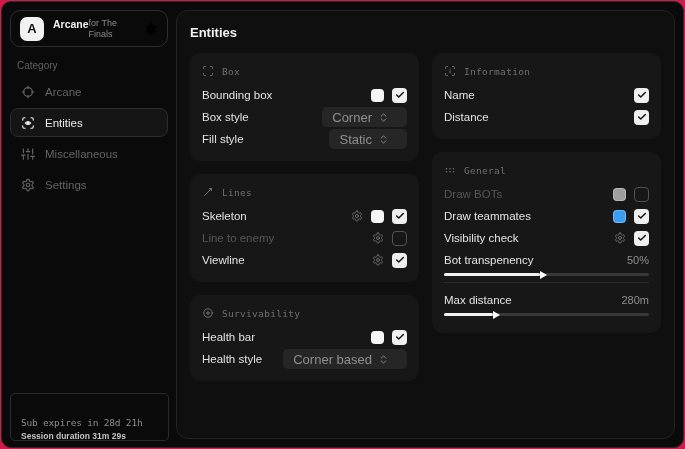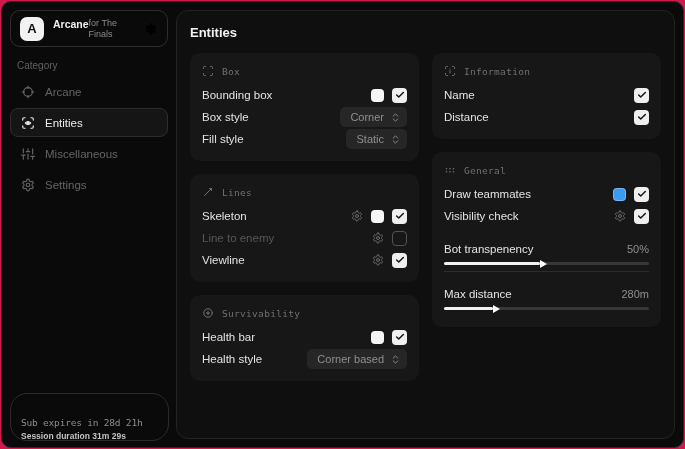--- a/index.html
+++ b/index.html
@@ -26,21 +26,21 @@
   .brand-sub{font-size:9px;color:#8a8a8a;}
   .brand-gear{margin-left:auto;color:#787878;display:flex;cursor:pointer;}
   .category{margin:13px 0 6px 7px;font-size:10px;color:#616161;}
   .nav-item{
     height:27px;display:flex;align-items:center;gap:10px;padding:0 10px;margin-bottom:2px;
     color:#646464;font-size:11.5px;border-radius:8px;border:1px solid transparent;cursor:pointer;
   }
   .nav-item.active{color:#ececec;background:#151515;border-color:#2d2d2d;}
   .footer-card{
     position:absolute;left:8px;right:7px;bottom:6px;height:42px;
-    border:1px solid #2b2b2b;border-radius:17px;padding:23px 10px;box-sizing:border-box;
+    border:1px solid #2b2b2b;border-radius:5px;padding:23px 10px;box-sizing:border-box;
   }
   .foot1{font-family:"DejaVu Sans Mono", monospace;font-size:9.5px;color:#8d8d8d;letter-spacing:-0.2px;}
   .foot2{font-size:8.5px;font-weight:bold;color:#c4c4c4;margin-top:3px;}
   
   .panel{
     position:absolute;left:174px;top:8px;right:8px;bottom:8px;
     background:#0f0f0f;border:1px solid #232323;border-radius:12px;
     padding:12px 13px;box-sizing:border-box;
   }
   .page-title{margin:2px 0 13px 0;font-size:13px;font-weight:bold;color:#f2f2f2;}
@@ -56,30 +56,30 @@
   .dim .row-label, .row.dim .row-label{color:#575757;}
   .row-controls{display:flex;align-items:center;gap:8px;color:#6e6e6e;}
   .checkbox{
     width:15px;height:15px;border-radius:4px;box-sizing:border-box;cursor:pointer;
     display:flex;align-items:center;justify-content:center;border:1.5px solid #525252;background:transparent;
   }
   .checkbox.checked{border:none;background:#efefef;}
   .checkbox svg{width:10px;height:10px;stroke:#141414;stroke-width:3.5;fill:none;stroke-linecap:round;stroke-linejoin:round;}
   .swatch{width:13px;height:13px;border-radius:4px;border:1px solid rgba(255,255,255,.28);box-sizing:border-box;cursor:pointer;}
   .dropdown{
-    height:20px;display:flex;align-items:center;gap:6px;padding:0 6px 0 10px;
-    background:#262626;border-radius:5px;font-size:11px;color:#8f8f8f;cursor:pointer;text-align:right;
+    height:20px;display:flex;align-items:center;gap:6px;padding:0 18px 0 10px;
+    background:#262626;border-radius:5px;font-size:13px;color:#8f8f8f;cursor:pointer;text-align:right;
   }
   .icon{display:inline-flex;}
   .icon svg{stroke:currentColor;fill:none;stroke-width:2;stroke-linecap:round;stroke-linejoin:round;}
   .i14 svg{width:14px;height:14px;}
   .i12 svg{width:12px;height:12px;}
   .i11 svg{width:11px;height:11px;}
   .row-gear{color:#6e6e6e;cursor:pointer;display:inline-flex;}
-  .slider-group{margin-top:13px;}
+  .slider-group{margin-top:2px;}
   .row.slim{height:18px;}
   .slider-value{font-size:11px;color:#8f8f8f;}
   .track{position:relative;height:3px;background:#383838;border-radius:2px;margin:4px 0 6px;cursor:pointer;}
   .fill{position:absolute;left:0;top:0;bottom:0;background:#f0f0f0;border-radius:2px;}
   .thumb{position:absolute;right:-7px;top:50%;transform:translateY(-50%);
     width:0;height:0;border-left:7px solid #ffffff;border-top:4px solid transparent;border-bottom:4px solid transparent;}
   .divider{height:1px;background:#2c2c2c;margin:6px 0 8px;}
 </style>
 </head>
 <body>
@@ -330,20 +330,27 @@
                     <circle cx="12" cy="9.5" r="1.6"></circle>
                     <circle cx="19" cy="9.5" r="1.6"></circle>
                     <circle cx="5" cy="15.5" r="1.6"></circle>
                     <circle cx="12" cy="15.5" r="1.6"></circle>
                     <circle cx="19" cy="15.5" r="1.6"></circle>
                   </g>
                 </svg>
               </span>
               <span>General</span>
             </div>
+            <div class="row dim">
+              <span class="row-label">Draw BOTs</span>
+              <div class="row-controls">
+                <span class="swatch" style="background: rgb(158, 158, 158);"></span>
+                <span class="checkbox"></span>
+              </div>
+            </div>
             <div class="row">
               <span class="row-label">Draw teammates</span>
               <div class="row-controls">
                 <span class="swatch" style="background: rgb(59, 157, 242);"></span>
                 <span class="checkbox checked">
                   <svg viewBox="0 0 24 24">
                     <path d="M20 6 9 17l-5-5"></path>
                   </svg>
                 </span>
               </div>

